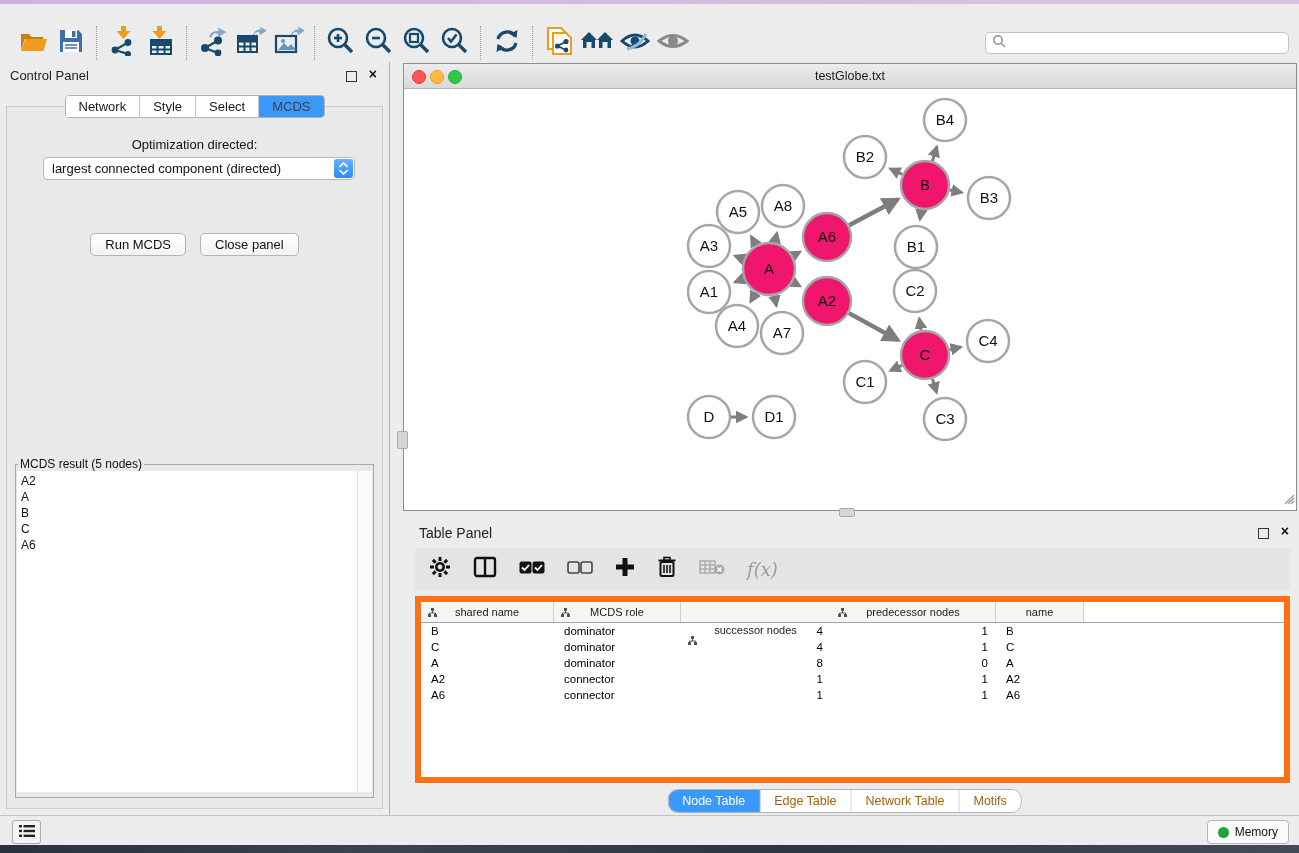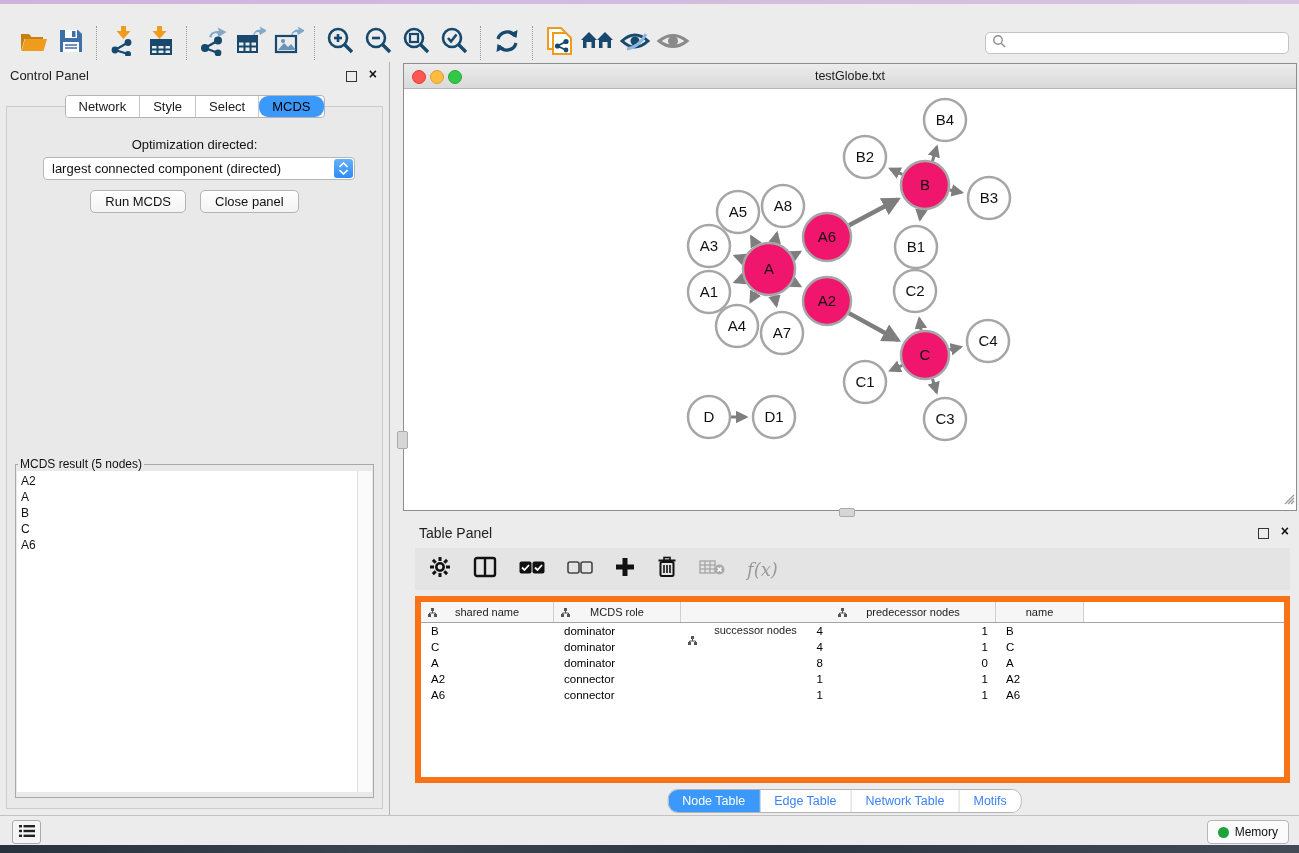--- a/index.html
+++ b/index.html
@@ -23,29 +23,29 @@
   .main{position:absolute;top:62px;left:0;width:100%;height:753px;}
   
   .control-panel{position:absolute;left:0;top:0;width:390px;height:753px;background:#ececec;border-right:1px solid #b2b2b2;box-sizing:border-box;}
   .cp-header{position:absolute;top:6px;left:10px;right:8px;height:20px;font-size:13px;color:#222;}
   .panel-float{position:absolute;top:9px;width:9px;height:9px;border:1.5px solid #333;background:transparent;}
   .panel-close{position:absolute;top:3px;font-size:14px;font-weight:bold;color:#111;line-height:18px;}
   .cp-float{right:32px;} .cp-close{right:12px;}
   .seg-tabs{position:absolute;top:33px;left:50%;transform:translateX(-50%);display:inline-flex;border:1px solid #b3b3b3;border-radius:4px;background:#fff;overflow:hidden;z-index:3;}
   .seg-tab{padding:3px 13px;font-size:13px;color:#1a1a1a;border-right:1px solid #c9c9c9;background:#fff;white-space:nowrap;}
   .seg-tab:last-child{border-right:none;}
-  .seg-tab.active{background:#3b99fc;color:#000000;border-radius:9px;}
+  .seg-tab.active{background:#3b99fc;color:#404040;}
   .cp-content{position:absolute;top:44px;left:6px;right:6px;bottom:6px;background:#e9e9e9;border:1px solid #cccccc;}
   .opt-label{position:absolute;top:30px;width:100%;text-align:center;font-size:13px;color:#111;}
   .criterion{position:absolute;top:50px;left:36px;width:312px;height:23px;background:#fff;border:1px solid #b7b7b7;border-radius:4px;display:flex;align-items:center;box-sizing:border-box;}
   .criterion .val{flex:1;font-size:13px;color:#111;padding-left:8px;white-space:nowrap;overflow:hidden;}
   .criterion .spin{width:19px;height:19px;margin-right:1px;border-radius:3px;background:linear-gradient(#66b1fc,#2e8bf7);display:flex;flex-direction:column;align-items:center;justify-content:center;gap:1px;}
   .criterion .spin svg{display:block;}
   .cp-buttons{position:absolute;top:83px;width:100%;display:flex;justify-content:center;gap:14px;}
-  .mac-btn{background:linear-gradient(#ffffff,#f3f3f3);border:1px solid #b4b4b4;border-radius:5px;font-size:13px;color:#111;padding:3px 14px;font-family:"Liberation Sans",sans-serif;}
+  .mac-btn{background:linear-gradient(#ffffff,#f3f3f3);border:1px solid #b4b4b4;border-radius:5px;font-size:13px;color:#111;padding:3px 14px;font-family:"Liberation Sans",sans-serif;margin-top:43px;}
   .result-fieldset{position:absolute;left:8px;right:8px;top:350px;bottom:10px;border:1px solid #a8a8a8;margin:0;padding:0;}
   .result-fieldset legend{font-size:12px;color:#111;margin-left:2px;padding:0 2px;}
   .result-list{position:absolute;top:0;left:1px;right:15px;bottom:1px;background:#fff;overflow:hidden;padding:2px 0 0 4px;}
   .result-scroll{position:absolute;top:0;right:1px;bottom:1px;width:14px;background:#fbfbfb;border-left:1px solid #e0e0e0;}
   .result-item{font-size:12px;color:#111;line-height:16px;}
   
   .right-area{position:absolute;left:390px;top:0;width:909px;height:753px;background:#ececec;}
   .sash-v{position:absolute;left:397px;top:369px;width:9px;height:16px;background:#d6d6d6;border:1px solid #ababab;border-radius:2px;z-index:5;}
   
   .net-window{position:absolute;left:13px;top:1px;width:894px;height:448px;border:1px solid #8e8e8e;background:#fff;box-sizing:border-box;}
@@ -62,21 +62,21 @@
   .tp-tool{display:flex;align-items:center;}
   .fx-label{font-size:18px;font-style:italic;font-family:"DejaVu Serif",serif;color:#9a9a9a;}
   .data-table{position:absolute;top:76px;left:25px;width:875px;height:187px;background:#fff;border:6px solid #f97316;box-sizing:border-box;overflow:hidden;}
   .dt-headrow{display:flex;height:20px;background:#f6f6f6;border-bottom:1px solid #a5a5a5;}
   .dt-hcell{position:relative;border-right:1px solid #cfcfcf;display:flex;align-items:center;justify-content:center;font-size:11px;color:#1a1a1a;box-sizing:border-box;}
   .dt-hcell .hicon{position:absolute;left:7px;top:5px;}
   .dt-row{display:flex;height:16px;}
   .dt-cell{font-size:11.5px;color:#000;line-height:16px;box-sizing:border-box;white-space:nowrap;overflow:hidden;}
   .ca{padding-left:10px;} .cnum{text-align:right;padding-right:8px;}
   .tp-tabs{position:absolute;top:269px;left:50%;transform:translateX(-50%);display:inline-flex;border:1px solid #b3b3b3;border-radius:10px;background:#fff;overflow:hidden;}
-  .tp-tab{padding:4px 14px;font-size:12.5px;color:#3b82f6;border-right:1px solid #c9c9c9;background:#fff;white-space:nowrap;}
+  .tp-tab{padding:4px 14px;font-size:12.5px;color:#a16207;border-right:1px solid #c9c9c9;background:#fff;white-space:nowrap;}
   .tp-tab:last-child{border-right:none;}
   .tp-tab.active{background:#3b99fc;color:#fff;}
   
   .statusbar{position:absolute;left:0;top:815px;width:100%;height:30px;background:#ececec;border-top:1px solid #c2c2c2;}
   .status-left-btn{position:absolute;left:12px;top:4px;width:27px;height:22px;background:#f5f5f5;border:1px solid #ababab;border-radius:3px;display:flex;align-items:center;justify-content:center;}
   .memory-btn{position:absolute;right:10px;top:4px;height:22px;background:#fbfbfb;border:1px solid #b4b4b4;border-radius:4px;display:flex;align-items:center;gap:6px;padding:0 10px;font-size:12px;color:#111;}
   .memory-dot{width:11px;height:11px;border-radius:50%;background:#1ea33c;}
 </style>
 </head>
 <body>

